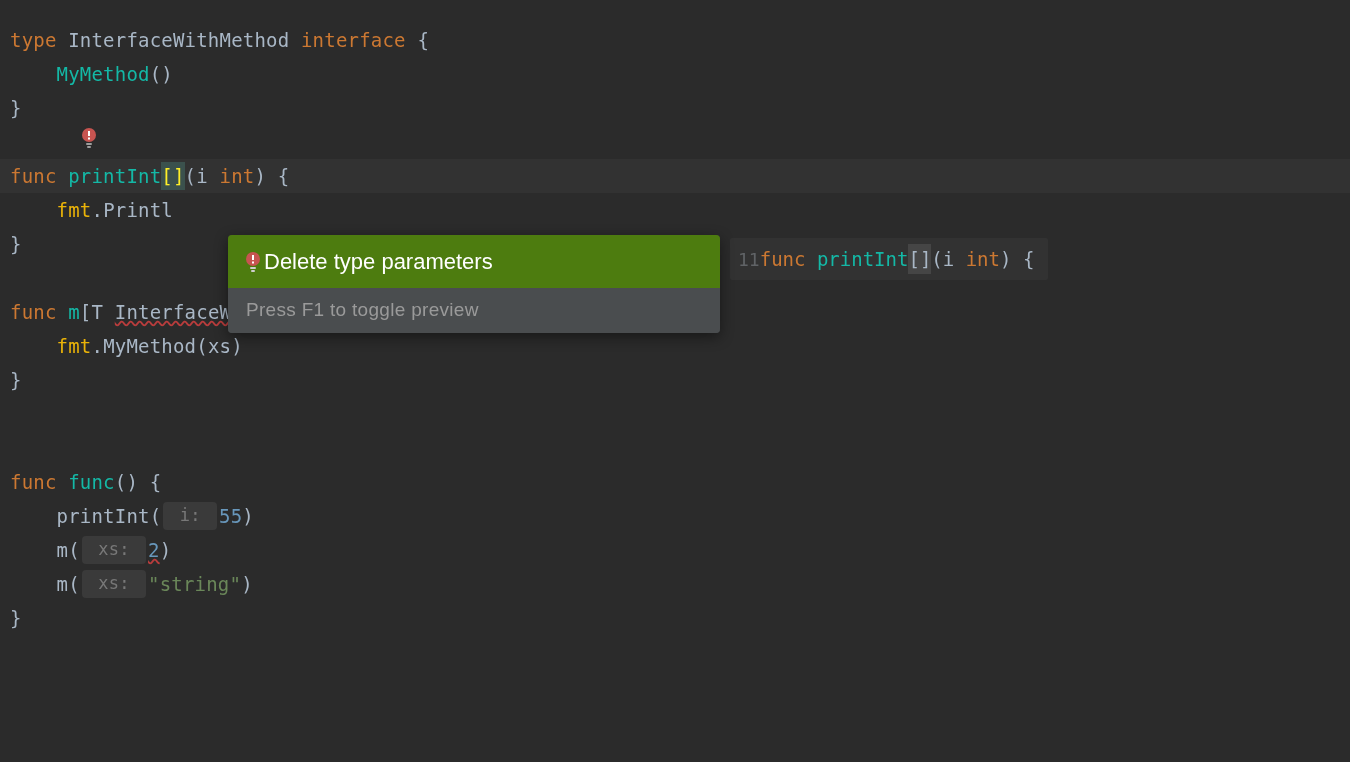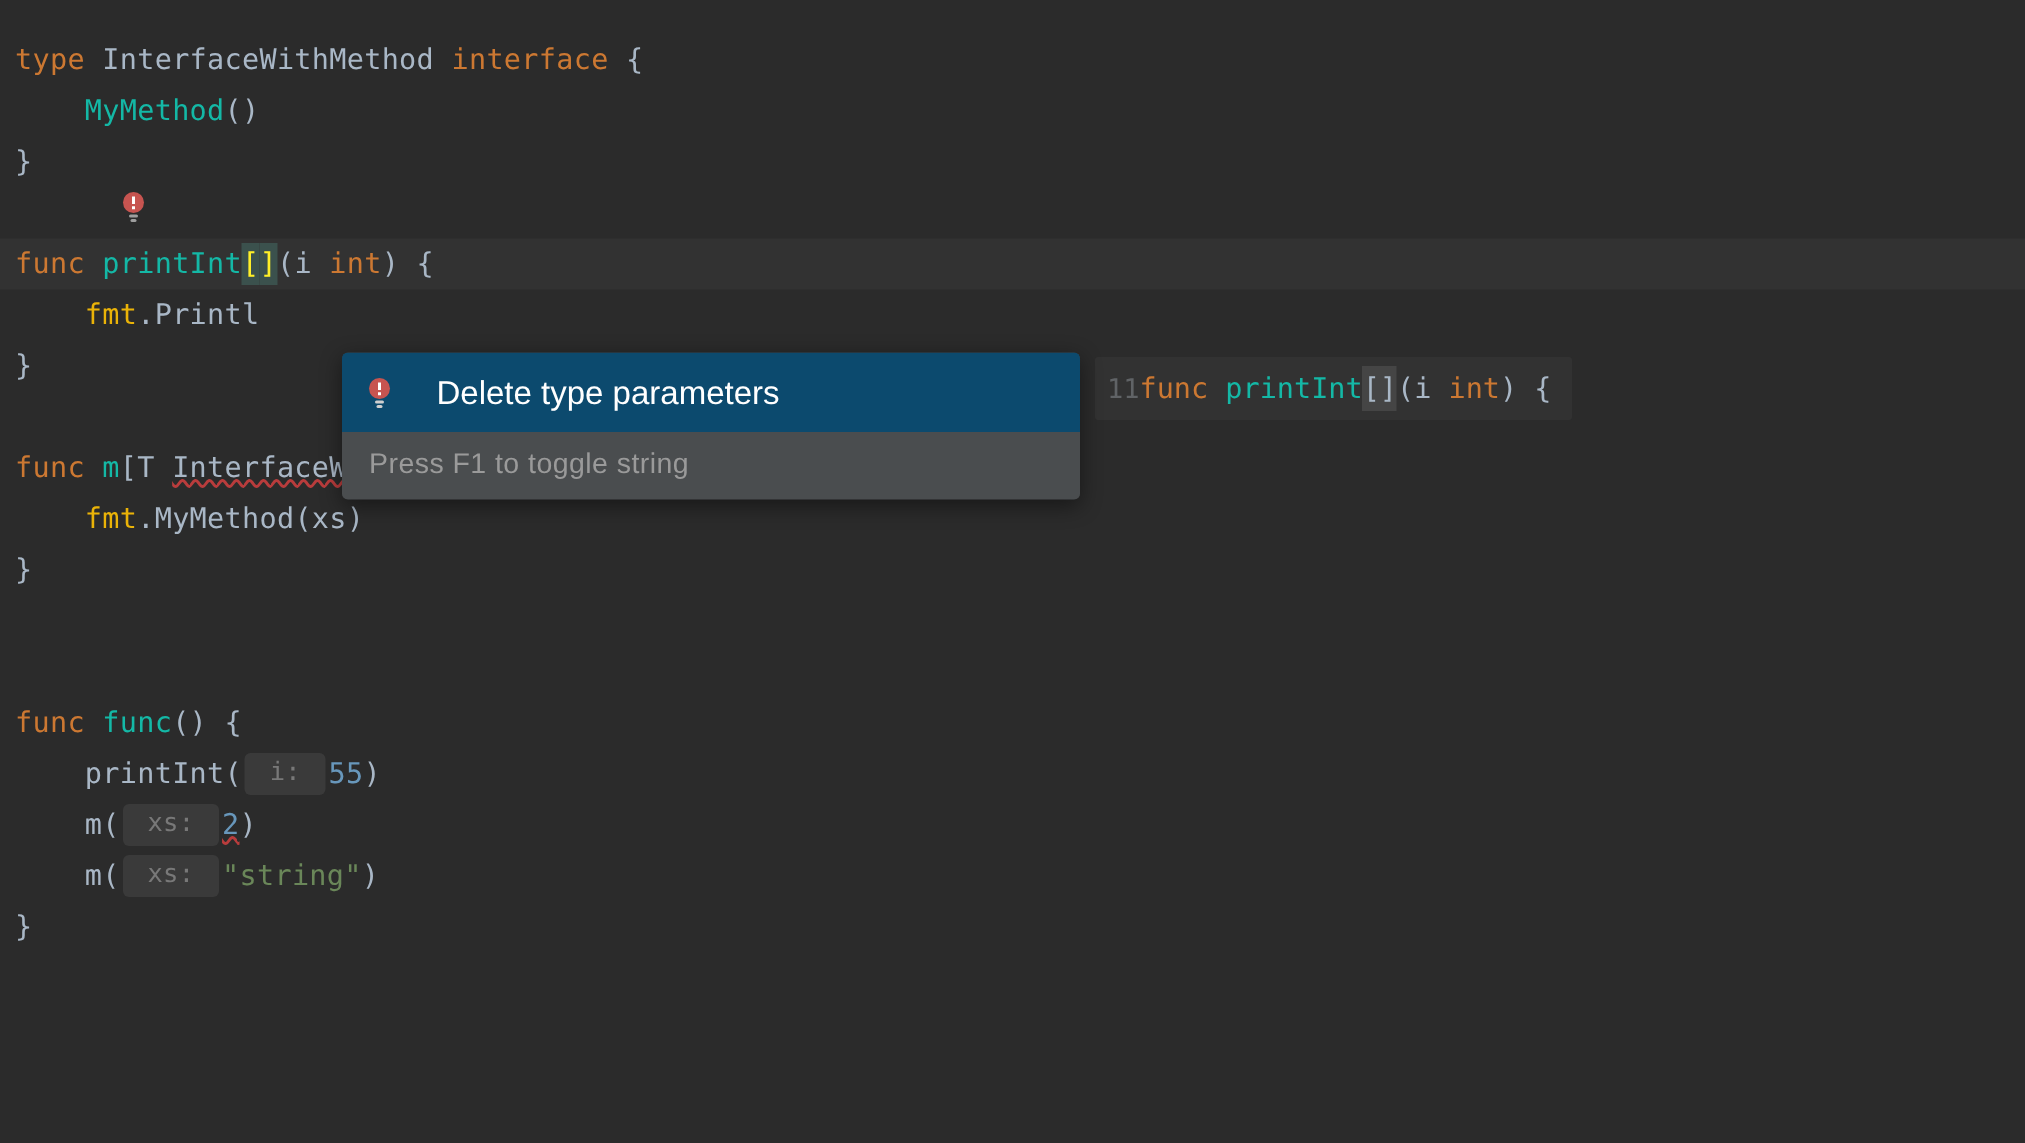--- a/index.html
+++ b/index.html
@@ -63,26 +63,26 @@
     left: 228px;
     top: 235px;
     z-index: 10;
     box-shadow: 0 4px 14px rgba(0,0,0,0.45);
     border-radius: 4px;
     overflow: hidden;
     background: #3c3f41;
     font-family: -apple-system, "Segoe UI", sans-serif;
   }
   .popup-item {
-    background: #0c4a6e;
+    background: #4d7c0f;
     color: #ffffff;
     padding: 10px 24px 10px 16px;
     display: flex;
     align-items: center;
-    gap: 29px;
+    gap: 2px;
     font-size: 22px;
     font-weight: 500;
     width: 492px;
   }
   .popup-hint {
     background: #4a4d4f;
     color: #9a9a9a;
     padding: 8px 18px;
     font-size: 19px;
     letter-spacing: 0.3px;
@@ -197,18 +197,18 @@
   <div class="popup-item">
     <svg class="bulb" viewBox="0 0 18 22">
       <circle cx="9" cy="8" r="7" fill="#c75450"></circle>
       <rect x="8" y="4" width="2" height="5" fill="#ffffff"></rect>
       <rect x="8" y="10.5" width="2" height="2" fill="#ffffff"></rect>
       <rect x="6" y="16" width="6" height="2" rx="1" fill="#cfcfcf"></rect>
       <rect x="7" y="19" width="4" height="2" rx="1" fill="#cfcfcf"></rect>
     </svg>
     <span>Delete type parameters</span>
   </div>
-  <div class="popup-hint">Press F1 to toggle string</div>
+  <div class="popup-hint">Press F1 to toggle preview</div>
 </div>
 
 <div class="preview-pane">
   <span class="line-num">11</span><span class="kw">func</span><span> </span><span class="fn">printInt</span><span class="hl-bracket">[</span><span class="hl-bracket">]</span><span class="punct">(</span><span>i </span><span class="kw">int</span><span class="punct">)</span><span class="punct"> {</span>
 </div>
 
 </body></html>

